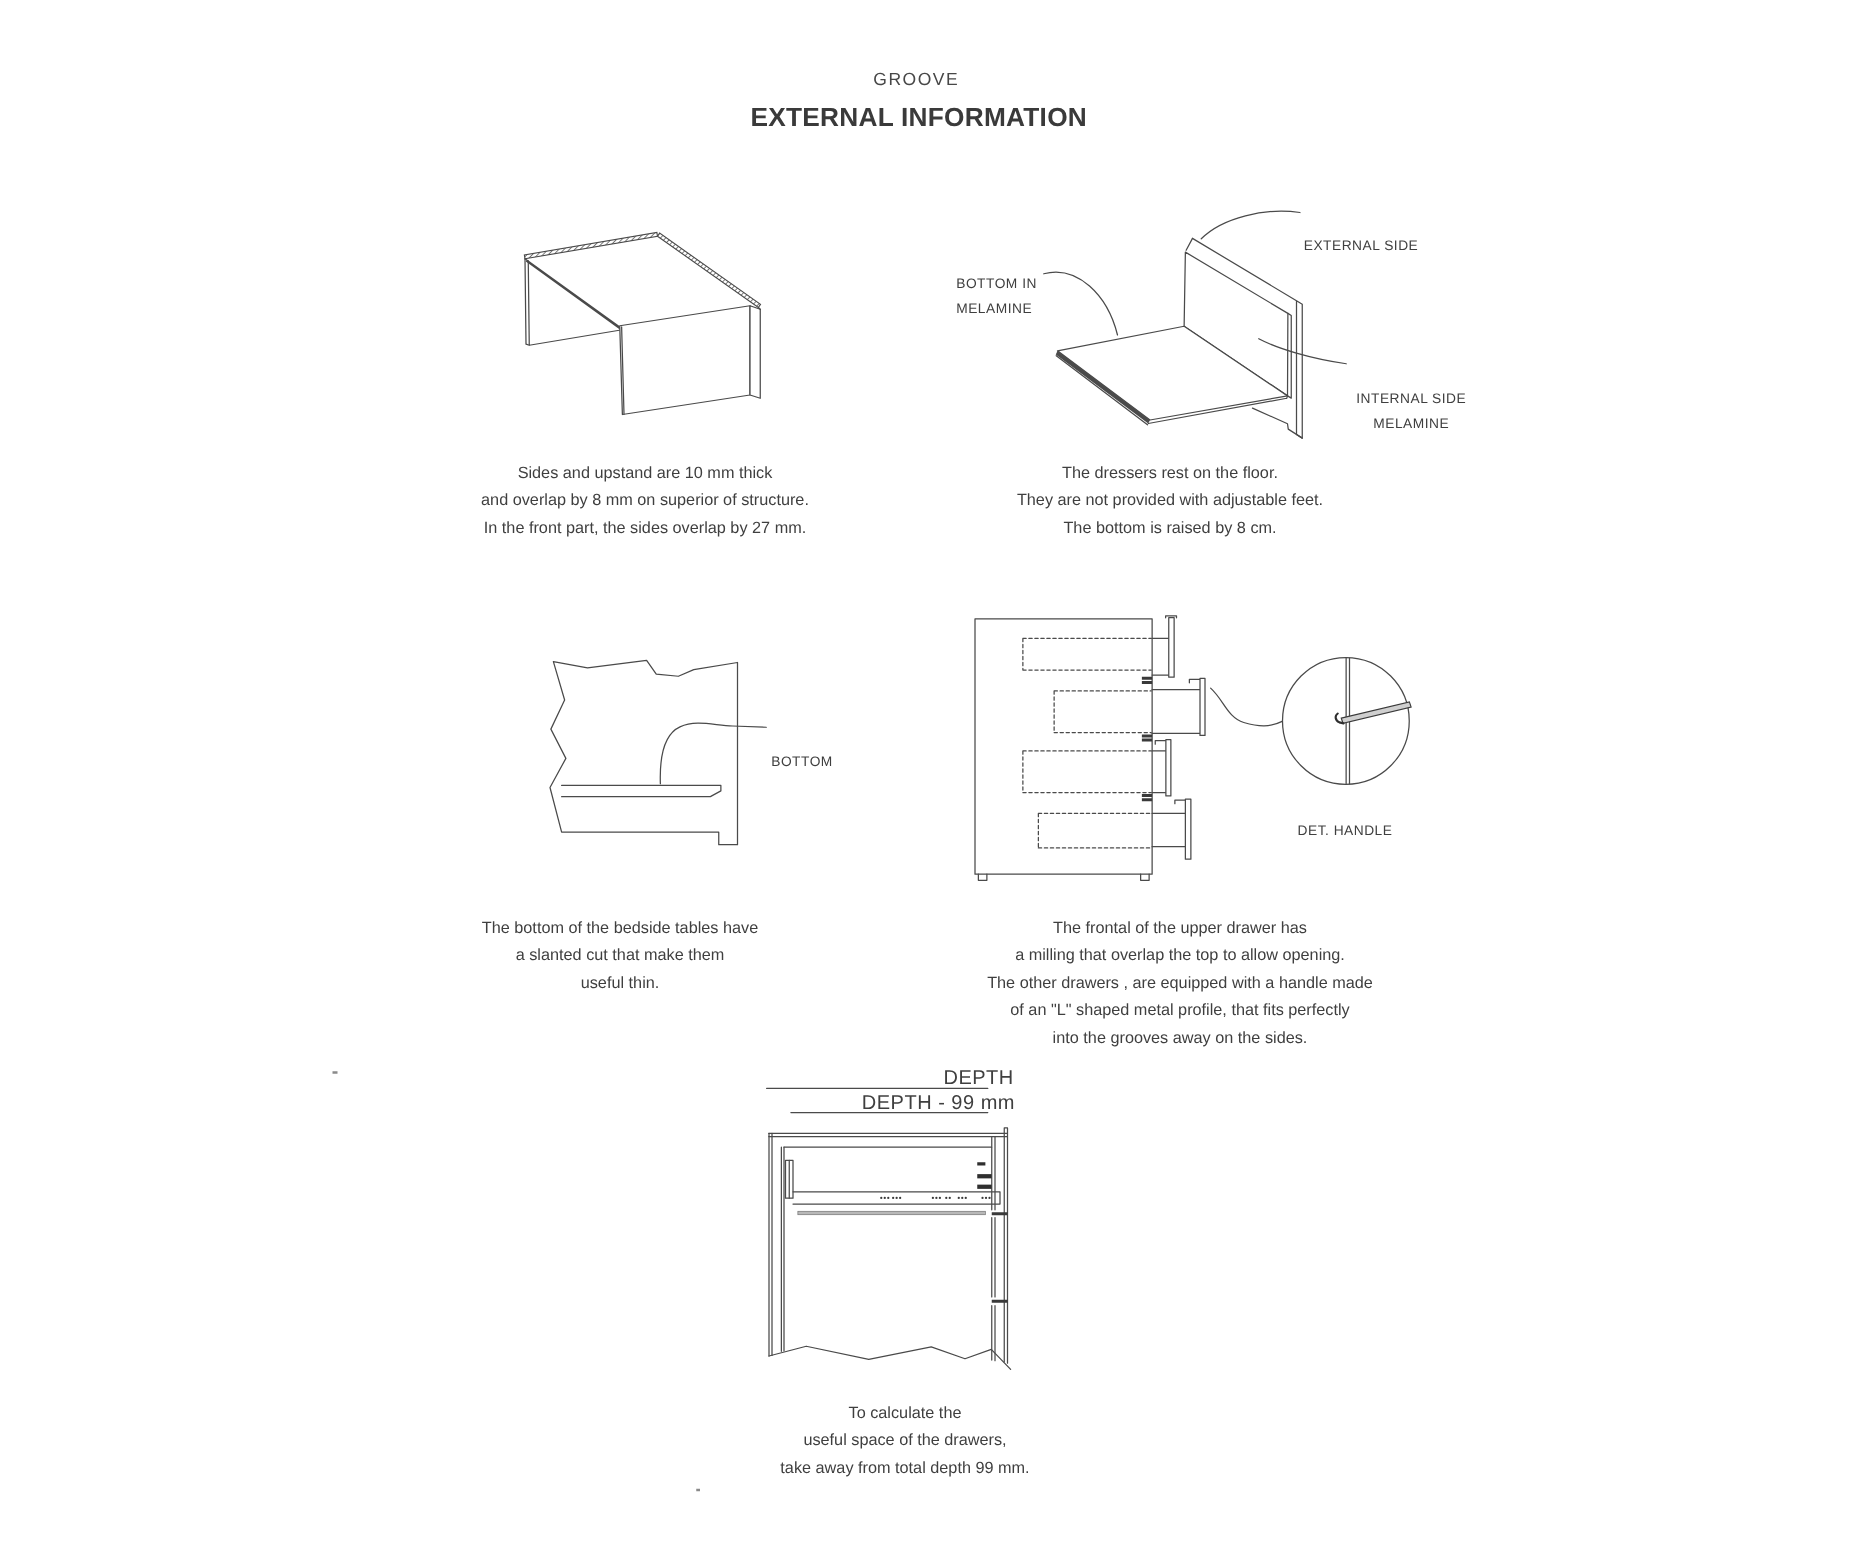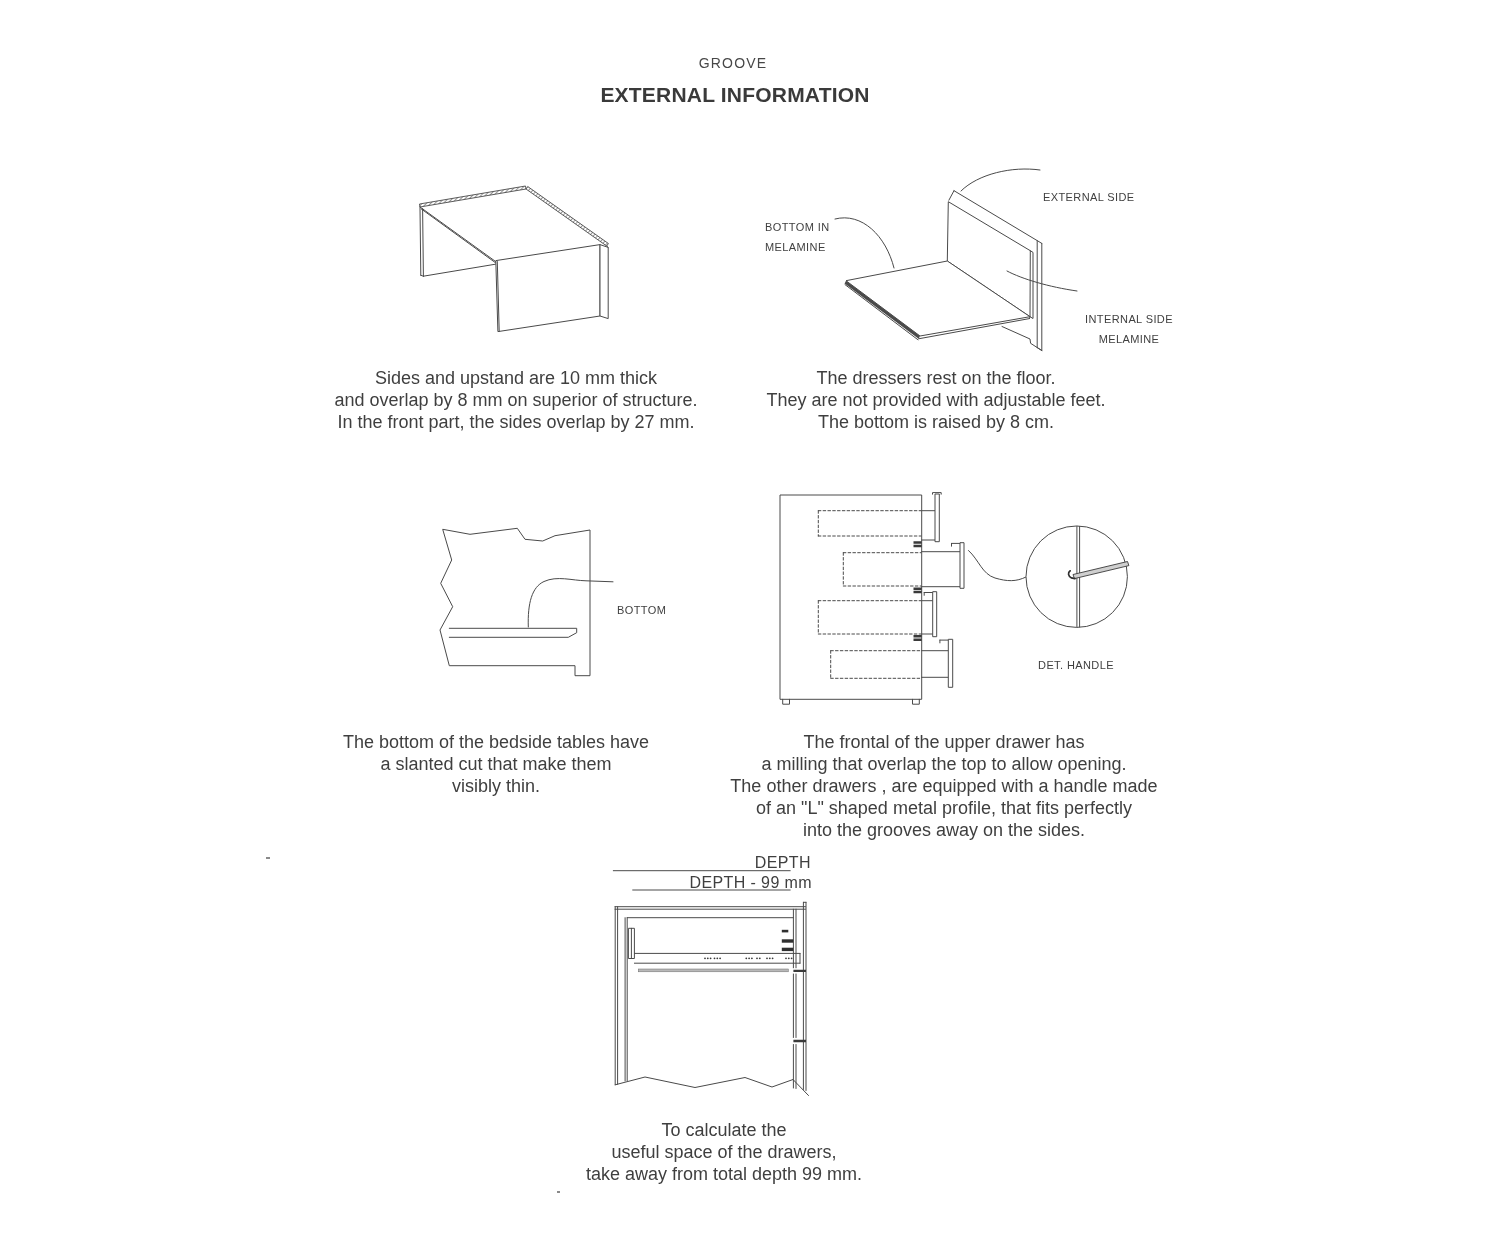--- a/index.html
+++ b/index.html
@@ -1,20 +1,20 @@
 <!DOCTYPE html>
 <html><head>
 <meta charset="utf-8">
 <style>
   html,body{margin:0;padding:0;background:#ffffff;}
   body{width:1500px;height:1250px;position:relative;font-family:"Liberation Sans",sans-serif;color:#3f3f3f;}
   .abs{position:absolute;}
   .brand{font-size:14px;letter-spacing:1.2px;color:#474747;text-align:center;}
   .title{font-size:21px;font-weight:bold;letter-spacing:.2px;color:#3a3a3a;text-align:center;}
-  .caption{font-size:18px;line-height:22px;text-align:center;color:#3f3f3f;}
+  .caption{font-size:13px;line-height:22px;text-align:center;color:#3f3f3f;}
   .lbl{font-size:11px;letter-spacing:.4px;color:#3f3f3f;white-space:nowrap;line-height:20px;margin-top:24px;}
   .dim{font-size:16px;letter-spacing:.4px;color:#3f3f3f;text-align:right;white-space:nowrap;}
   svg.abs{overflow:visible;}
   .ln{stroke:#4a4a4a;stroke-width:1;fill:none;stroke-linejoin:round;stroke-linecap:round;}
   .fw{stroke:#4a4a4a;stroke-width:1;fill:#ffffff;stroke-linejoin:round;}
   .dash{stroke-dasharray:2.6 2.2;}
   .thick{stroke:#3a3a3a;stroke-width:2.4;fill:none;}
   .speck{position:absolute;background:#8a8a8a;}
 </style>
 </head>
@@ -171,21 +171,21 @@
 
 <div class="abs caption" style="left:736px;top:367px;width:400px;">
   <div>The dressers rest on the floor.</div>
   <div>They are not provided with adjustable feet.</div>
   <div>The bottom is raised by 8 cm.</div>
 </div>
 
 <div class="abs caption" style="left:296px;top:731px;width:400px;">
   <div>The bottom of the bedside tables have</div>
   <div>a slanted cut that make them</div>
-  <div>visibly thin.</div>
+  <div>useful thin.</div>
 </div>
 
 <div class="abs caption" style="left:714px;top:731px;width:460px;">
   <div>The frontal of the upper drawer has</div>
   <div>a milling that overlap the top to allow opening.</div>
   <div>The other drawers , are equipped with a handle made</div>
   <div>of an "L" shaped metal profile, that fits perfectly</div>
   <div>into the grooves away on the sides.</div>
 </div>
 

